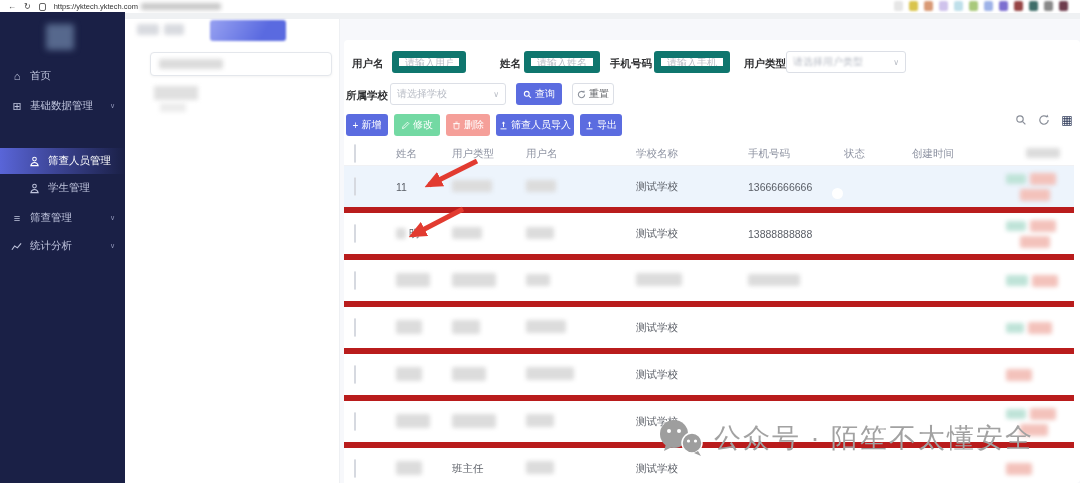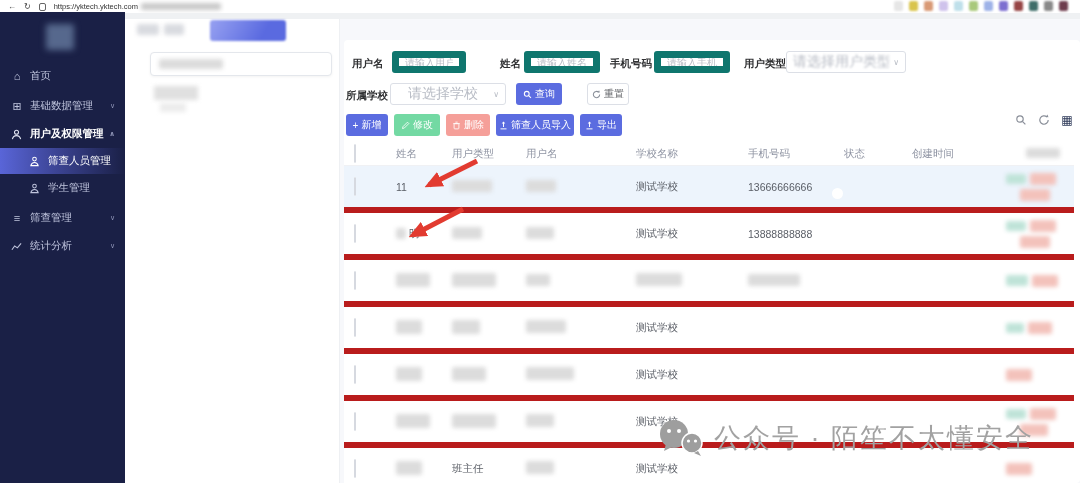--- a/index.html
+++ b/index.html
@@ -36,29 +36,29 @@
   .tree-blur1 { position:absolute; left:29px; top:67px; width:44px; height:14px; background:#e0e0e0; filter:blur(2px); }
   .tree-blur2 { position:absolute; left:35px; top:84px; width:26px; height:9px; background:#ececec; filter:blur(2px); }
 
   
   .content-card { position:absolute; left:344px; top:40px; width:736px; height:443px; background:#fff; border-radius:4px; }
 
   .flabel { position:absolute; font-size:10.5px; color:#303133; font-weight:bold; line-height:22px; }
   .finput { position:absolute; height:22px; border:7px solid #0f766e; border-radius:3px; background:#fff; font-size:10px; color:#606266; padding:0 6px; outline:none; }
   .finput::placeholder { color:#b8bcc5; }
   .fselect { position:absolute; height:22px; border:1px solid #dcdfe6; border-radius:3px; background:#fff; display:flex; align-items:center; padding:0 6px; cursor:pointer; }
-  .fselect .ph { font-size:14px; color:#b8bcc5; flex:1; white-space:nowrap; overflow:hidden;text-align:center; }
+  .fselect .ph { font-size:10px; color:#b8bcc5; flex:1; white-space:nowrap; overflow:hidden; }
   .fselect .ph.blurred { filter:blur(1.2px); }
   .fselect .chev-d { font-size:8px; color:#b8bcc5; margin-left:4px; }
 
   .btn { position:absolute; height:22px; border-radius:3px; border:none; color:#fff; font-size:10px; display:flex; align-items:center; justify-content:center; gap:3px; cursor:pointer; font-family:inherit; }
   .btn.primary { background:#5b6ce0; }
   .btn.green { background:#73d9a3; }
   .btn.red { background:#f59f99; }
-  .btn.ghost { background:#fff; border:1px solid #dcdfe6; color:#606266;margin-left:15px; }
+  .btn.ghost { background:#fff; border:1px solid #dcdfe6; color:#606266; }
 
   .tool-icons { position:absolute; left:1014px; top:113px; display:flex; gap:9px; align-items:center; z-index:6; }
   .tool-icons .ti { width:14px; height:14px; display:flex; align-items:center; justify-content:center; cursor:pointer; color:#8a8f99; }
   .grid-glyph { font-size:12px; color:#2e3a59; line-height:1; }
 
   
   .table { position:absolute; left:344px; top:142px; width:730px; z-index:2; }
   .trow { display:grid; grid-template-columns:34px 66px 78px 90px 128px 100px 64px 100px 1fr; align-items:center; }
   .thead { height:24px; border-bottom:1px solid #f0f1f4; }
   .thead .th { font-size:10.5px; color:#8f94a3; }
@@ -115,30 +115,20 @@
       <span class="mi">⌂</span>
       <span>首页</span>
     </div>
 
     <div class="side-item" style="top:80px;">
       <span class="mi">⊞</span>
       <span>基础数据管理</span>
       <span class="chev">∨</span>
     </div>
 
-    <div class="side-item bold" style="top:108px;">
-      <span class="mi">
-        <svg width="11" height="11" viewBox="0 0 12 12">
-            <circle cx="6" cy="3.6" r="2.2" fill="none" stroke="#dfe2f0" stroke-width="1.2"></circle>
-            <path d="M1.5 11c.6-2.6 2.4-3.8 4.5-3.8S9.9 8.4 10.5 11" fill="none" stroke="#dfe2f0" stroke-width="1.2"></path>
-          </svg>
-      </span>
-      <span>用户及权限管理</span>
-      <span class="chev">∧</span>
-    </div>
 
     <div class="side-item sub" style="top:163px;height:26px;">
       <span class="mi">
         <svg width="11" height="11" viewBox="0 0 12 12">
             <circle cx="6" cy="3.4" r="2" fill="none" stroke="#bfc4dd" stroke-width="1.1"></circle>
             <path d="M2 10.5c.5-2.3 2.1-3.4 4-3.4s3.5 1.1 4 3.4z" fill="none" stroke="#bfc4dd" stroke-width="1.1"></path>
           </svg>
       </span>
       <span>学生管理</span>
     </div>

